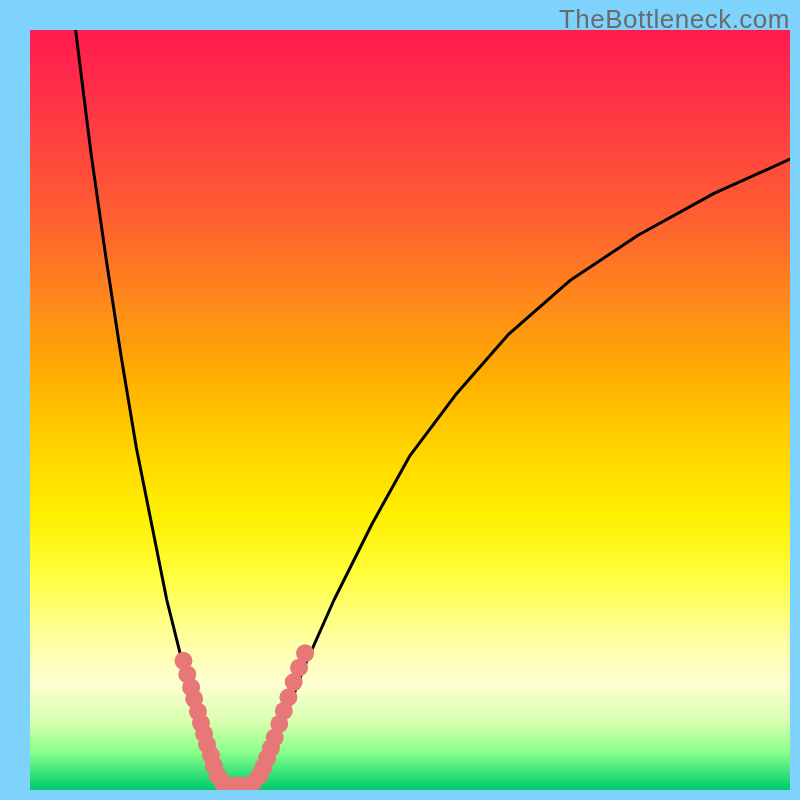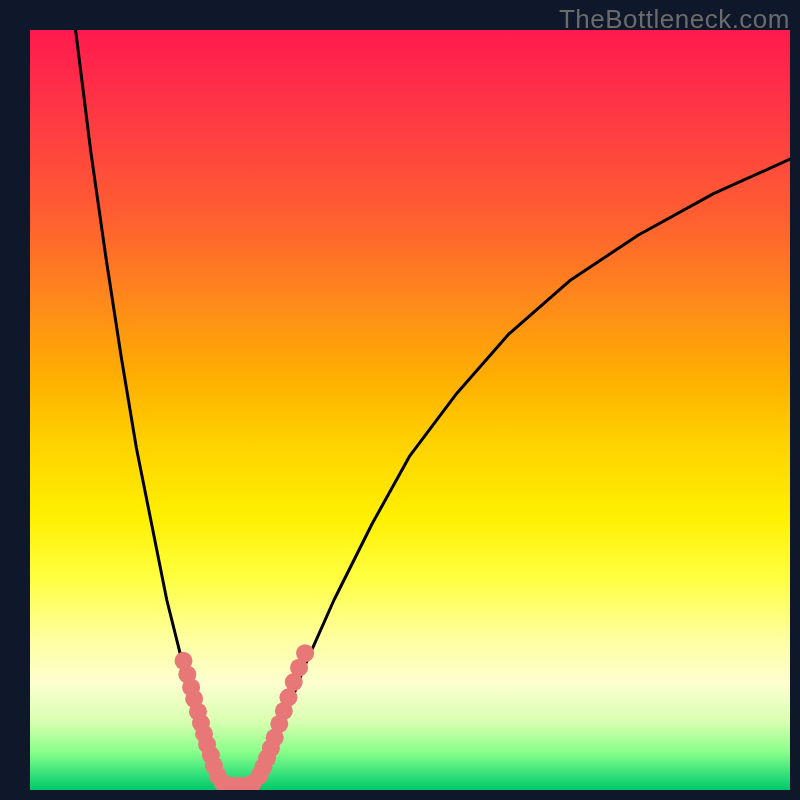--- a/index.html
+++ b/index.html
@@ -7,21 +7,21 @@
     padding: 0;
     width: 800px;
     height: 800px;
     background: #000;
     overflow: hidden;
     font-family: Arial, Helvetica, sans-serif;
   }
   .frame {
     position: absolute;
     inset: 0;
-    background: #0f172a;
+    background: #7dd3fc;
   }
   .plot {
     position: absolute;
     left: 30px;
     top: 30px;
     width: 760px;
     height: 760px;
     overflow: hidden;
   }
   .gradient {

